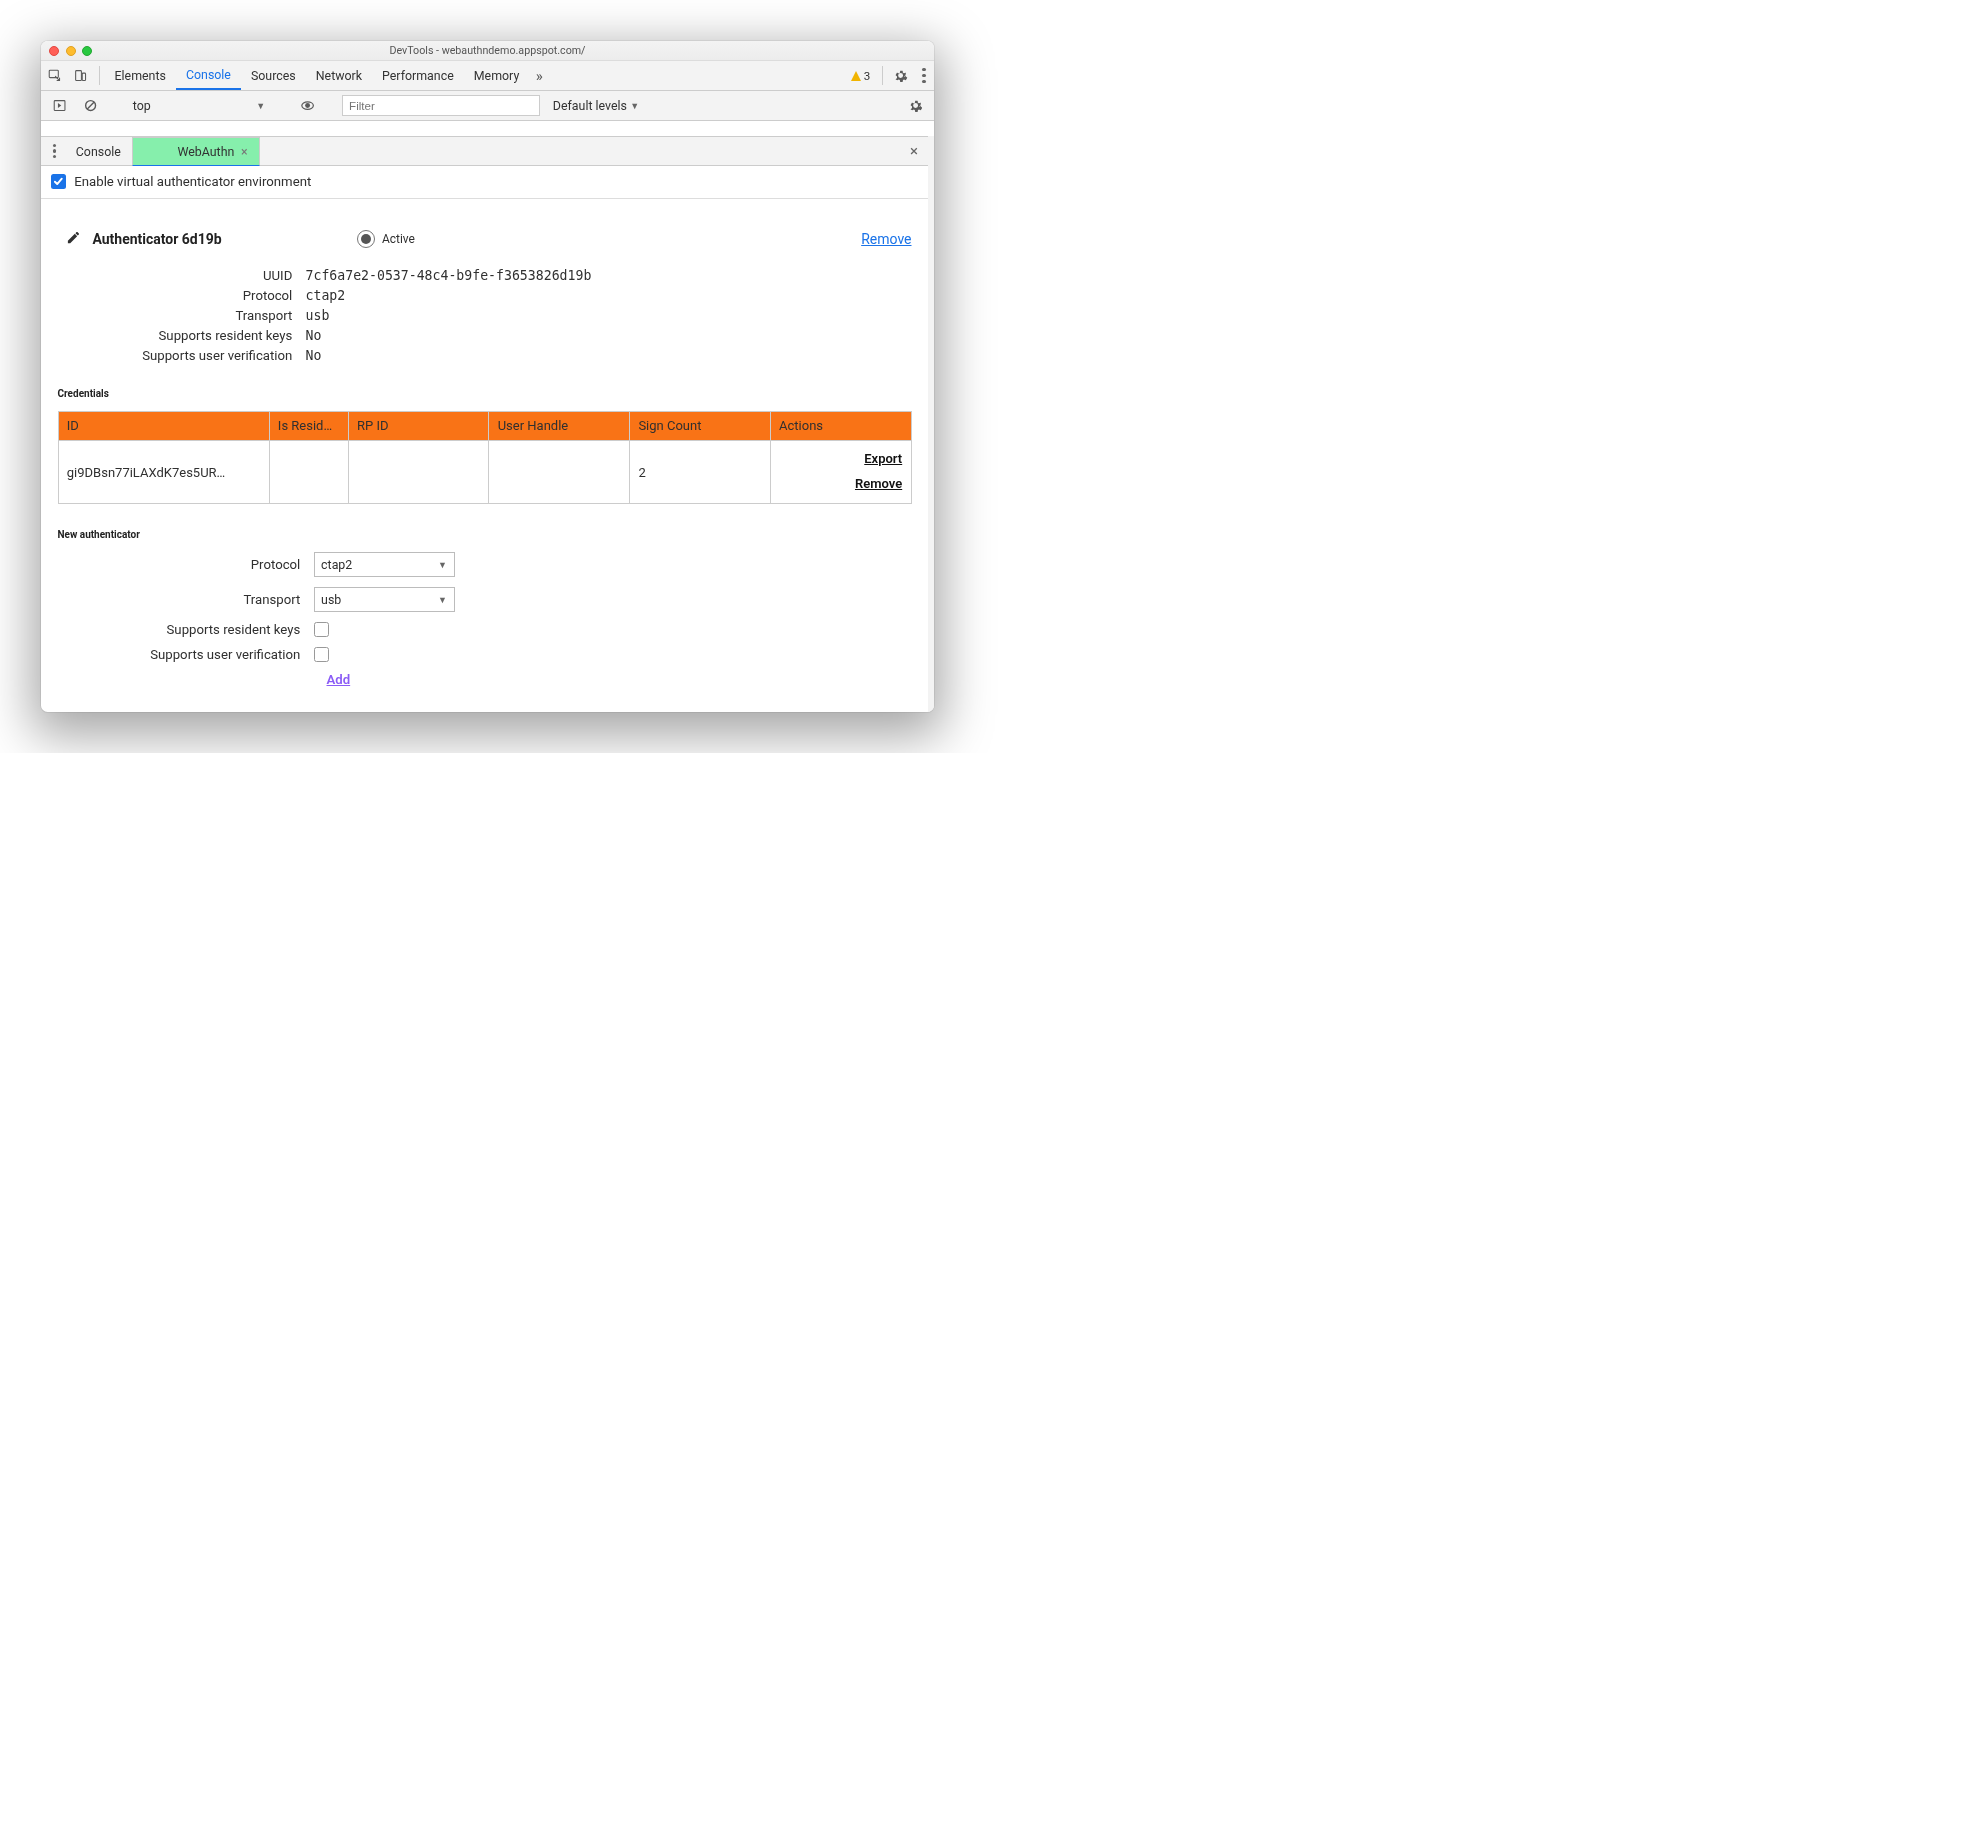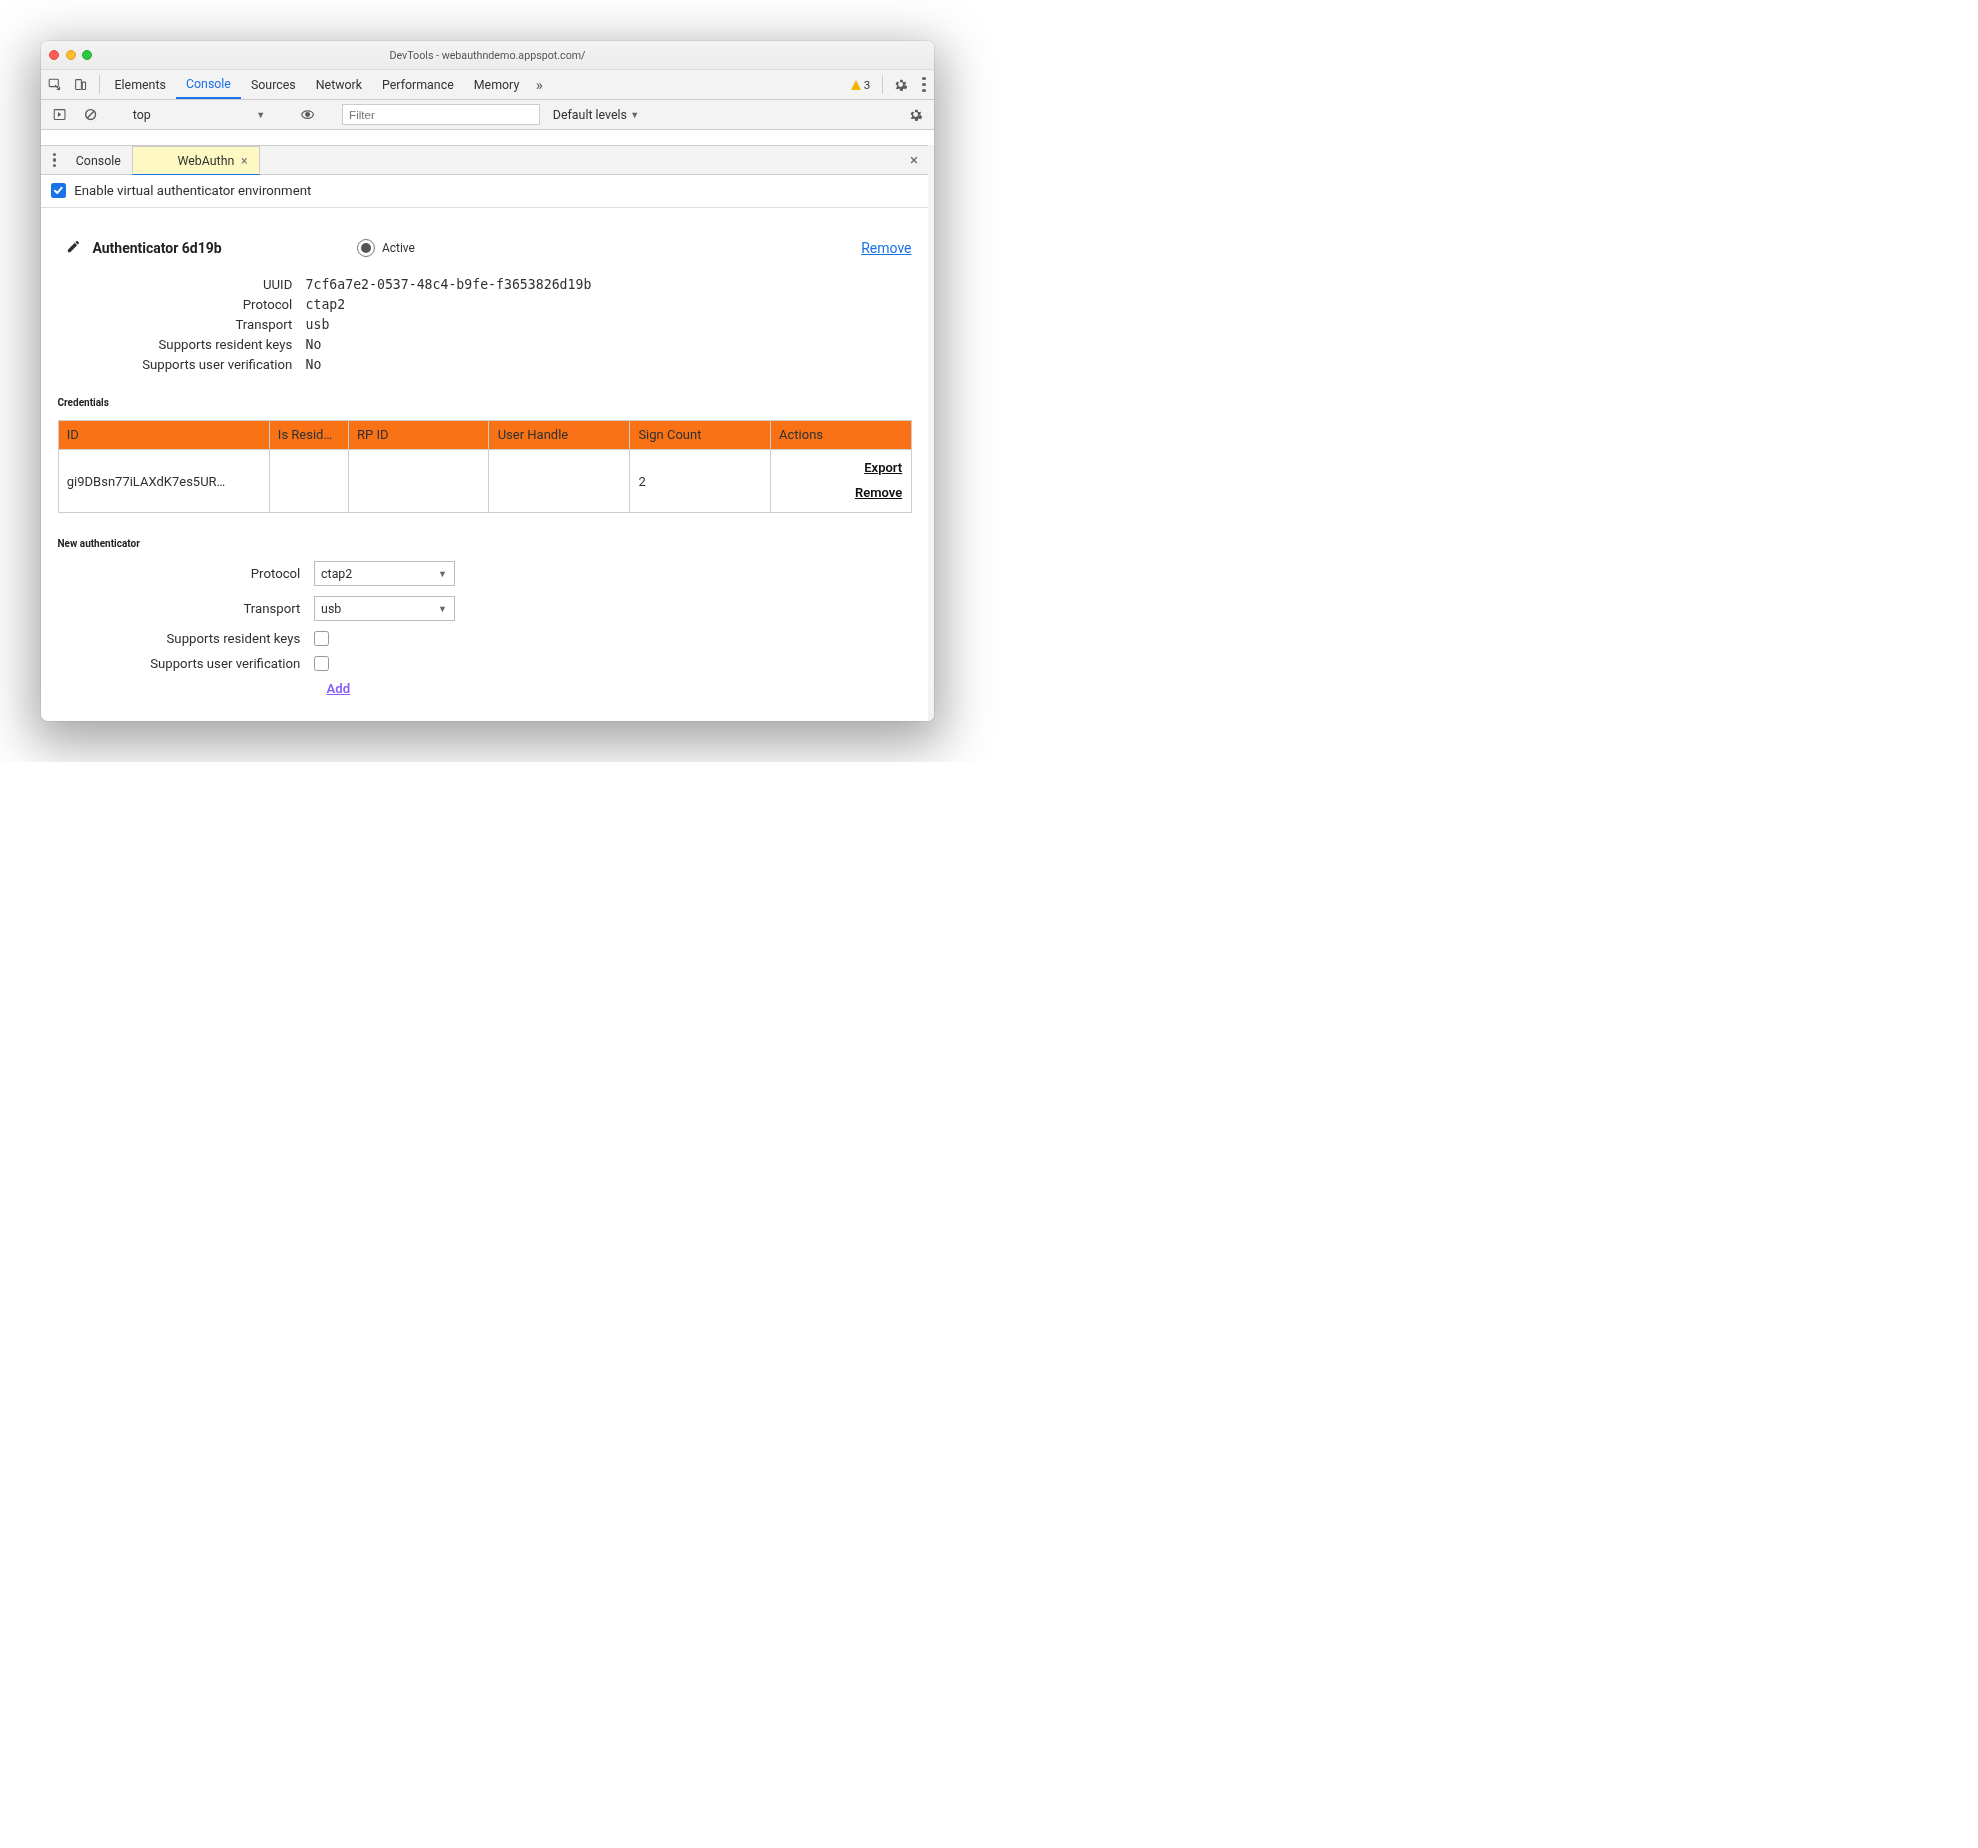--- a/index.html
+++ b/index.html
@@ -11,21 +11,21 @@
   padding: 41px;
 }
 .window {
   width: 893px;
   border-radius: 6.6px;
   box-shadow: 0 15px 50px 8.3px rgba(0,0,0,0.35), 0 0 0 0.8px rgba(0,0,0,0.08);
   background: #fff;
   overflow: hidden;
 }
 .titlebar {
-  height: 29px;
+  height: 20px;
   background: linear-gradient(#f3f3f3, #ececec);
   display: flex;
   align-items: center;
   padding: 0 8.3px;
   border-bottom: 0.8px solid #dcdcdc;
   position: relative;
 }
 .traffic { display: flex; gap: 6.6px; }
 .dot { width: 10px; height: 10px; border-radius: 50%; }
 .dot.red { background: #ff5f57; border: 0.8px solid #e14740; }
@@ -93,21 +93,21 @@
   margin-top: 15px;
   display: flex; align-items: stretch;
   padding-left: 3.3px;
 }
 .drawer-tab {
   display: flex; align-items: center; padding: 0 11.6px;
   font-size: 12.4px; color: #333; gap: 6.6px;
   background: #f3f3f3;
 }
 .drawer-tab.active {
-  background: #fef9c3; border-top: 0.8px solid #ccc;
+  background: #86efac; border-top: 0.8px solid #ccc;
   border-left: 0.8px solid #ccc; border-right: 0.8px solid #ccc;
   border-bottom: 1.7px solid #1a73e8;
   margin-bottom: -0.8px;
   padding-left: 44px;
 }
 .drawer-close { margin-left: auto; display:flex; align-items:center; padding:0 10px; font-size:15px; color:#666;}
 .enable-row {
   display: flex; align-items: center; gap: 8.3px;
   padding: 8.3px 10px;
   border-bottom: 0.8px solid #ddd;

